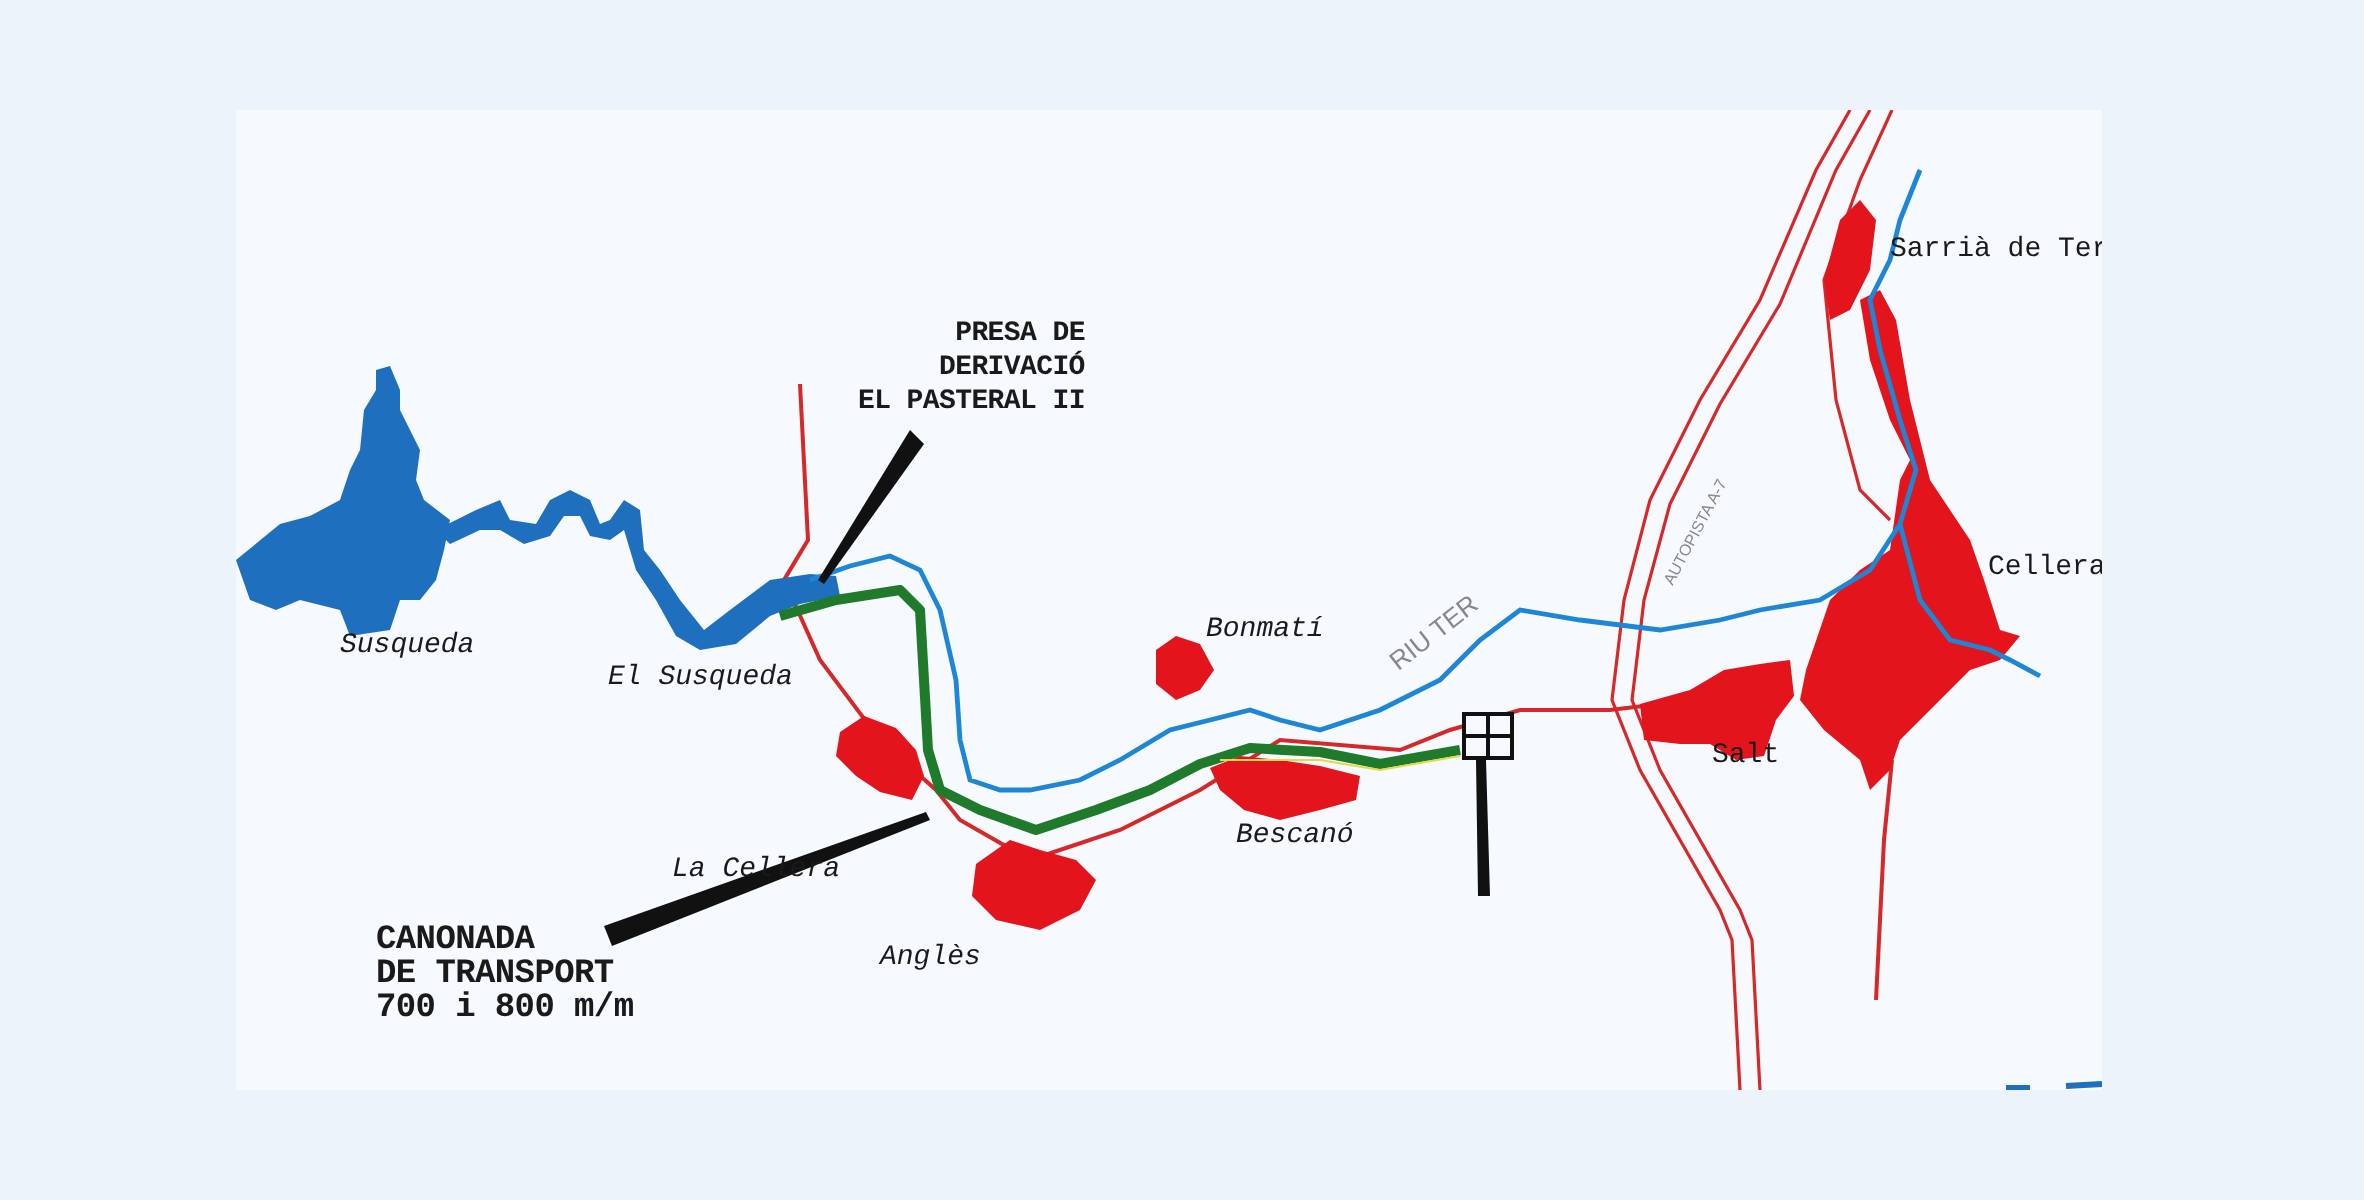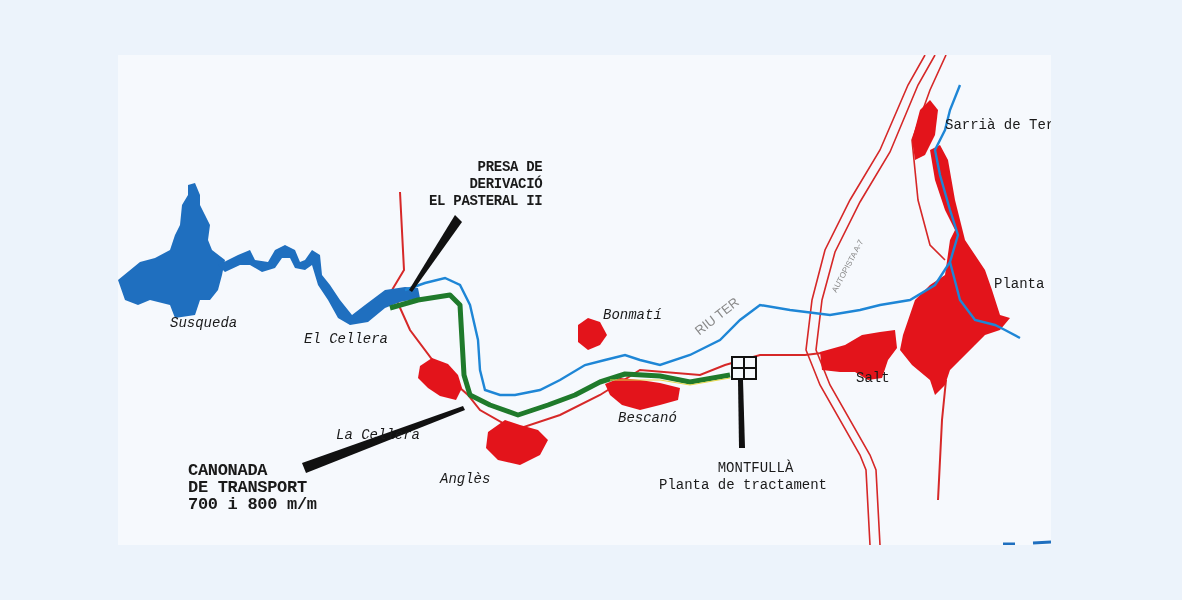--- a/index.html
+++ b/index.html
@@ -79,41 +79,37 @@
       <line x1="732" y1="368" x2="756" y2="368"></line>
     </g>
 
     <g stroke="#1F6FBF" stroke-width="3">
       <line x1="1003" y1="544" x2="1015" y2="544"></line>
       <line x1="1033" y1="543" x2="1051" y2="542"></line>
     </g>
   </svg>
 
   <div class="lbl italic" style="left:52px; top:260px;text-align:center;">Susqueda</div>
-  <div class="lbl italic" style="left:186px; top:276px;">El Cellera</div>
+  <div class="lbl italic" style="left:186px; top:276px;">El Susqueda</div>
   <div class="lbl italic" style="left:218px; top:332px;margin-top:40px;">La Cellera</div>
   <div class="lbl italic" style="left:322px; top:416px;">Anglès</div>
   <div class="lbl italic" style="left:485px; top:252px;">Bonmatí</div>
   <div class="lbl italic" style="left:500px; top:355px;text-align:right;">Bescanó</div>
   <div class="lbl" style="left:738px; top:315px;">Salt</div>
-  <div class="lbl" style="left:876px; top:221px;">Planta</div>
+  <div class="lbl" style="left:876px; top:221px;">Cellera</div>
   <div class="lbl" style="left:827px; top:62px;">Sarrià de Ter</div>
 
   <div class="rot" style="left:583px; top:268px; transform: rotate(-38deg); font-size:13px;">RIU TER</div>
   <div class="rot" style="left:720px; top:230px; transform: rotate(-62deg); font-size:8px;">AUTOPISTA A-7</div>
 
   <div class="lbl bold block" style="left:311px; top:104px;text-align:right;">
     <div>PRESA DE</div>
     <div>DERIVACIÓ</div>
     <div>EL PASTERAL II</div>
   </div>
 
   <div class="lbl bold block" style="left:36px; top:407px; font-size:17px;margin-left:34px;">
     <div>CANONADA</div>
     <div>DE TRANSPORT</div>
     <div>700 i  800 m/m</div>
   </div>
 
-  <div class="lbl block" style="left:505px; top:405px; text-align:center; width:240px;">
-    <div style="padding-left:25px;">MONTFULLÀ</div>
-    <div>Planta de tractament</div>
-  </div>
 </div>
 
 </body></html>

